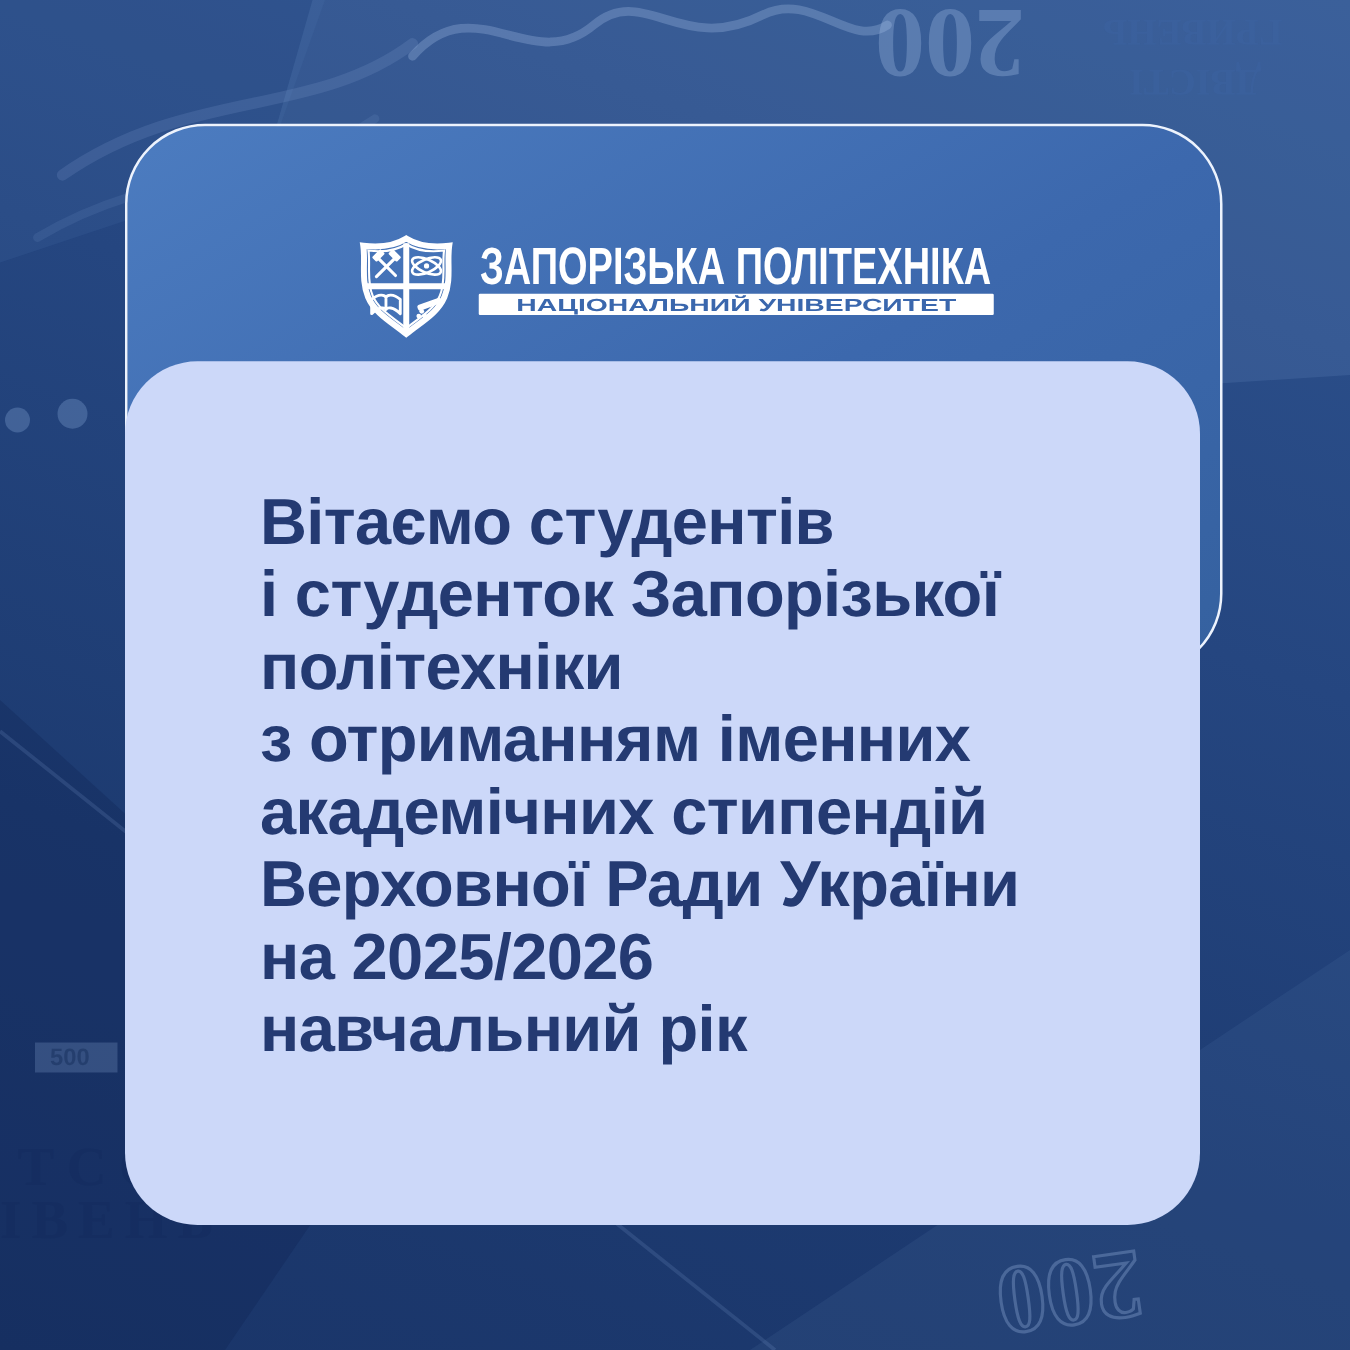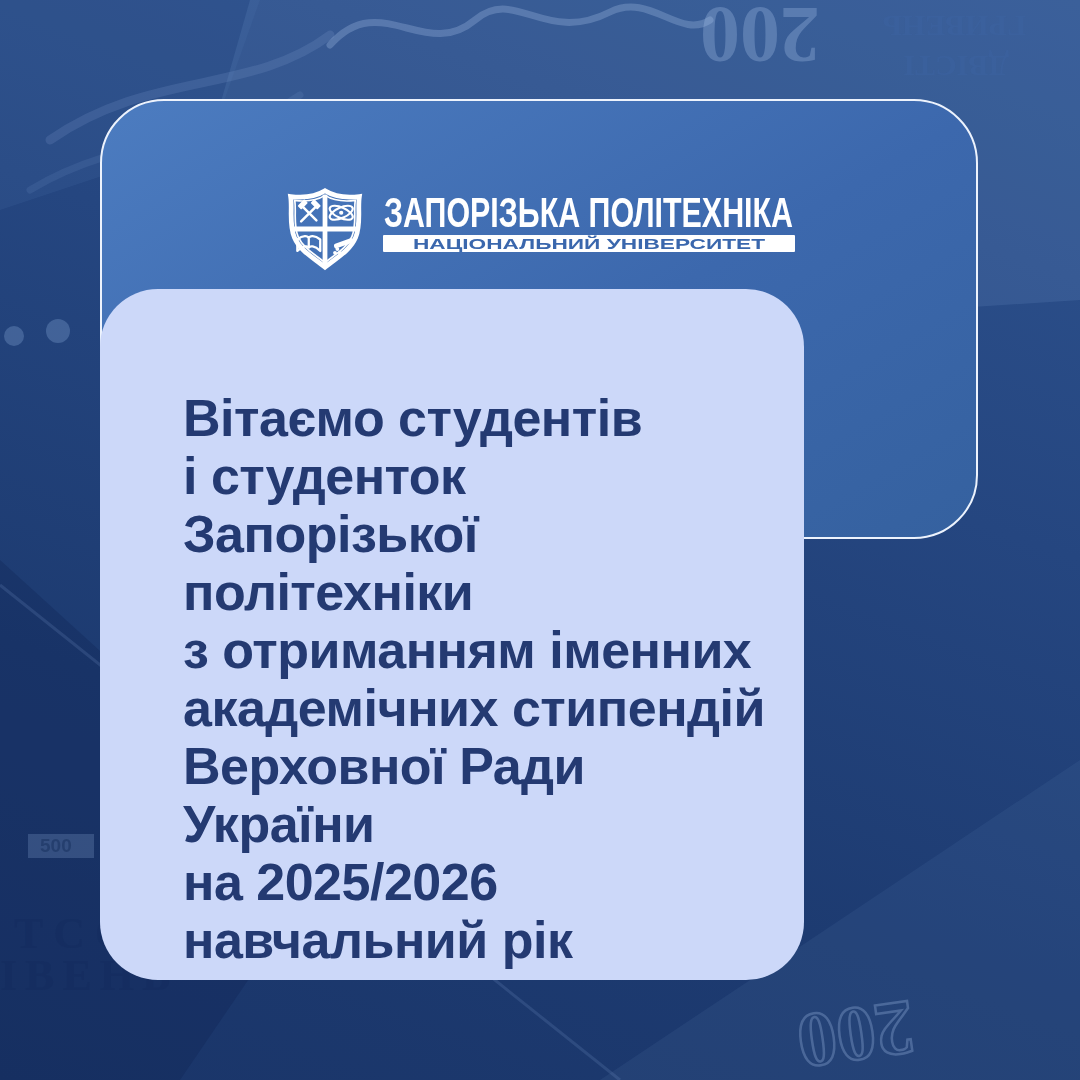--- a/index.html
+++ b/index.html
@@ -25,23 +25,23 @@
   .title-block{width:412px;}
   .title-svg{display:block;width:412px;height:46px;}
   .subtitle-bar{
     margin-top:2px;width:412px;height:17px;background:#ffffff;border-radius:1px;
     display:flex;align-items:center;justify-content:flex-end;
   }
   .subtitle-svg{display:block;width:412px;height:17px;}
 
   
   .message-card{
-    position:absolute;left:100px;top:289px;width:704px;height:691px;
+    position:absolute;left:100px;top:289px;width:860px;height:691px;
     border-radius:58px;background:#ccd8f9;z-index:2;box-sizing:border-box;
-    padding:100px 38px 0 83px;
+    padding:100px 38px 0 108px;
   }
   .message-text{
     white-space:pre-line;
     font-size:52px;line-height:58px;font-weight:700;letter-spacing:-0.5px;
     color:#243a72;
   }
 </style>
 </head>
 <body>
 

